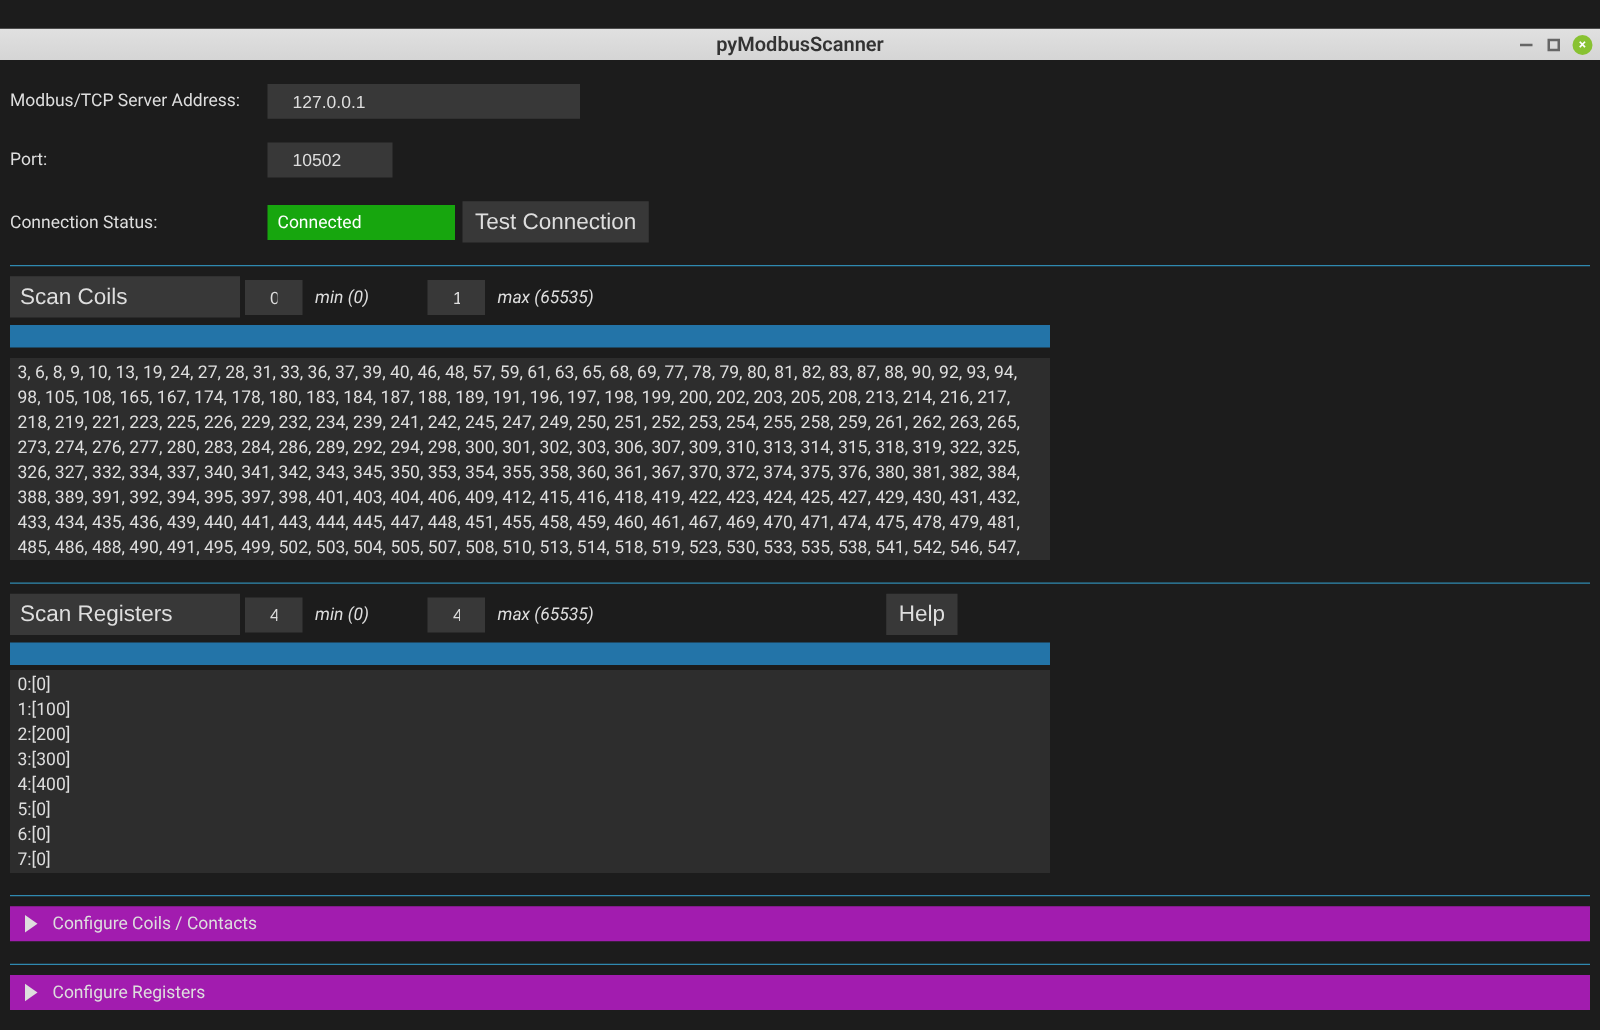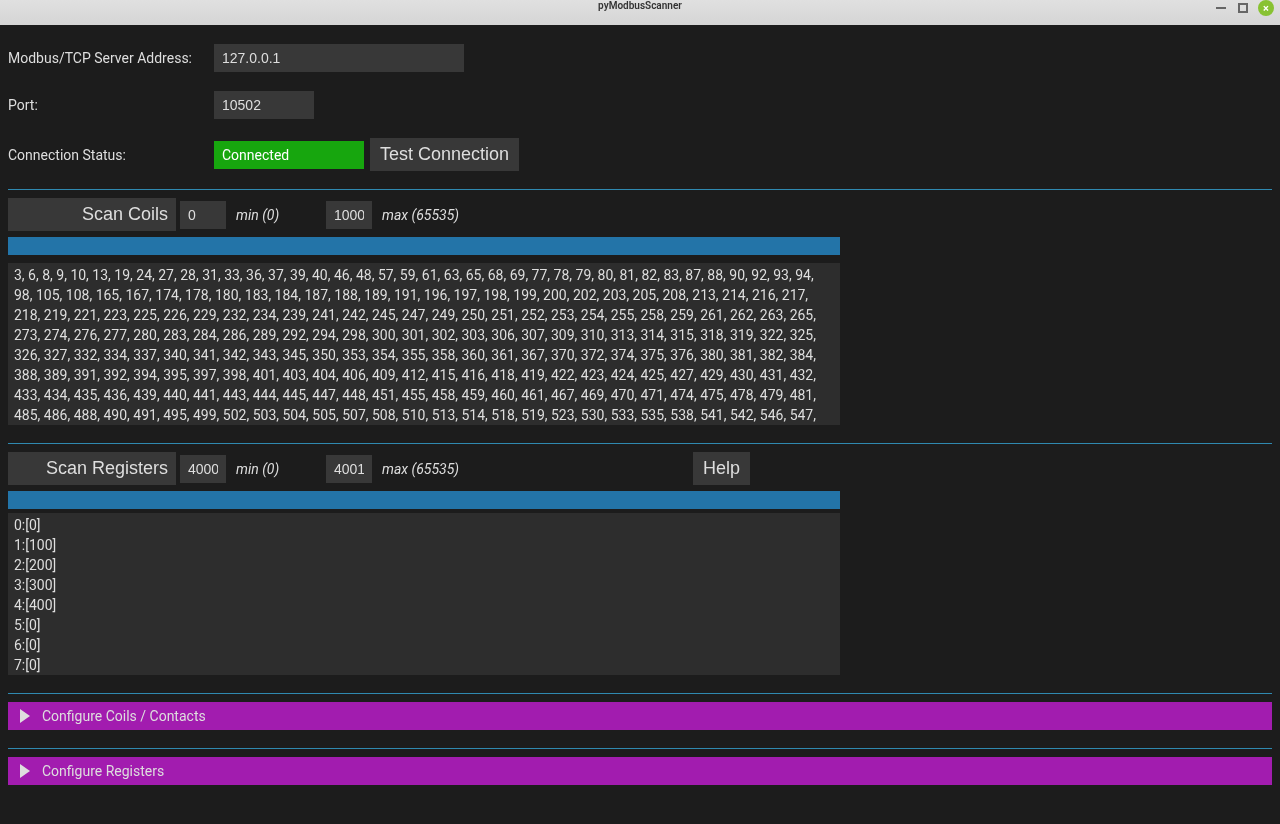--- a/index.html
+++ b/index.html
@@ -9,26 +9,27 @@
     background: #1c1c1c;
     color: #dedede;
     width: 1280px;
     height: 824px;
     overflow: hidden;
   }
   .titlebar {
     height: 25px;
     background: linear-gradient(#e0e0e0, #d5d5d5);
     display: flex;
-    align-items: flex-start;
+    align-items: center;
     justify-content: center;
     position: relative;
     color: #333;
     font-weight: 600;
-    font-size: 10px;
+    font-size: 16px;
+    margin-top: 23px;
   }
   .titlebar-buttons {
     position: absolute;
     right: 6px;
     display: flex;
     gap: 10px;
     align-items: center;
   }
   .tb-btn { width: 14px; height: 14px; display: flex; align-items: center; justify-content: center; }
   .tb-min::before { content: ""; display:block; width:10px; height:2px; background:#666; }
@@ -37,21 +38,21 @@
   .tb-close::before { content:"×"; color:#fff; font-size:11px; font-weight:bold; line-height:1; }
 
   .app { padding: 0 8px 8px 8px; }
 
   .row { display:flex; align-items:center; margin-top:19px; gap:6px; }
   .label-col { width: 200px; }
   .input {
     background: #383838;
     border: none;
     color: #dedede;
-    padding: 6px 8px;
+    padding: 6px 20px;
     font-size: 14px;
     outline: none;
   }
   .input-wide { width: 250px; }
   .input-port { width: 100px; }
   .input-num { width: 46px; }
   .input-num-reg { width: 46px; }
   .status-connected {
     background: #17a60e;
     color: #fff;
@@ -67,21 +68,21 @@
     cursor: pointer;
   }
 
   .section-divider {
     border-top: 1px solid #2f89b0;
     margin-top: 18px;
     margin-bottom: 8px;
   }
 
   .scan-row { display:flex; align-items:center; gap:4px; }
-  .scan-btn { width:168px; text-align:right; padding:6px 8px; }
+  .scan-btn { width:184px; text-align:left; padding:6px 8px; }
   .txt { padding: 0 6px; font-style: italic; }
 
   .progress {
     margin-top:6px;
     height:18px;
     width: 832px;
     background:#2374a8;
   }
 
   .results {

